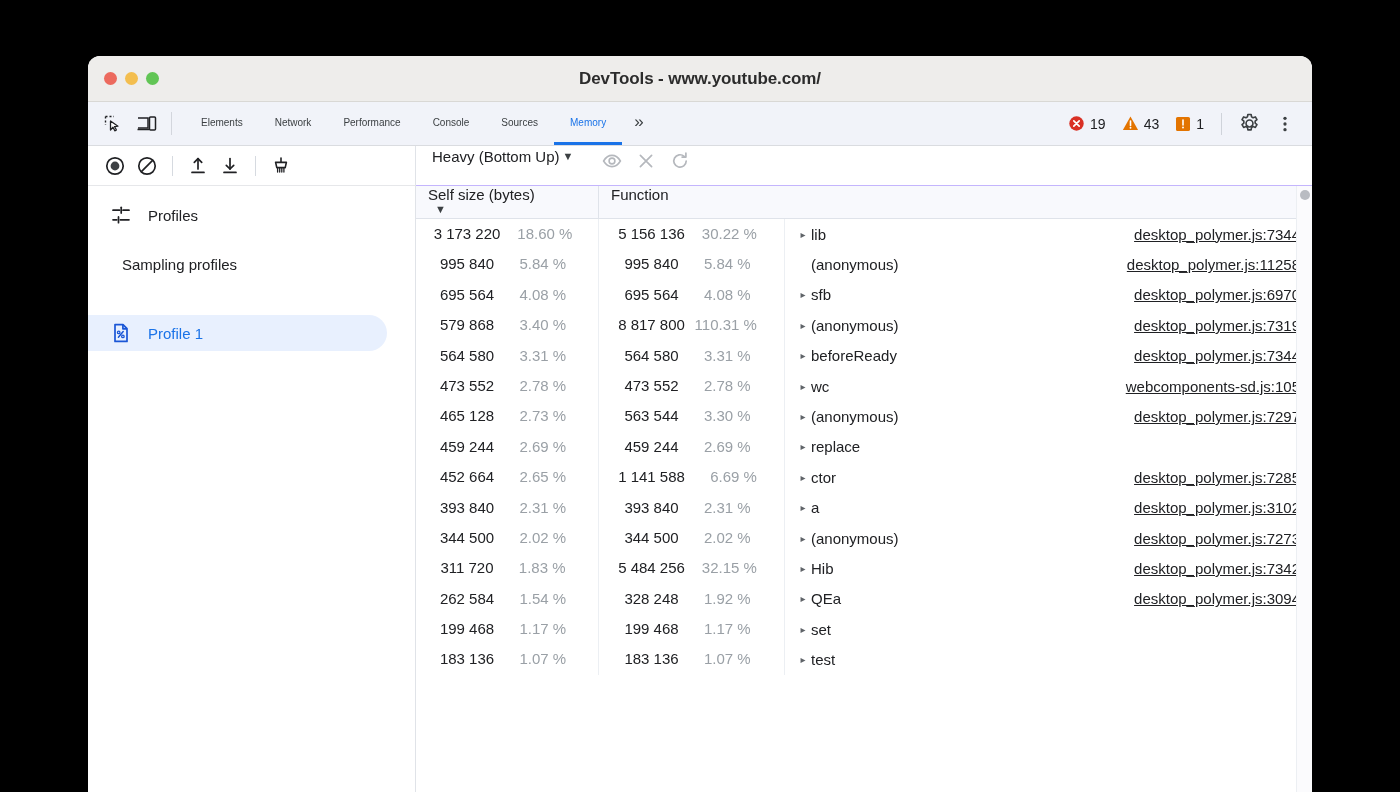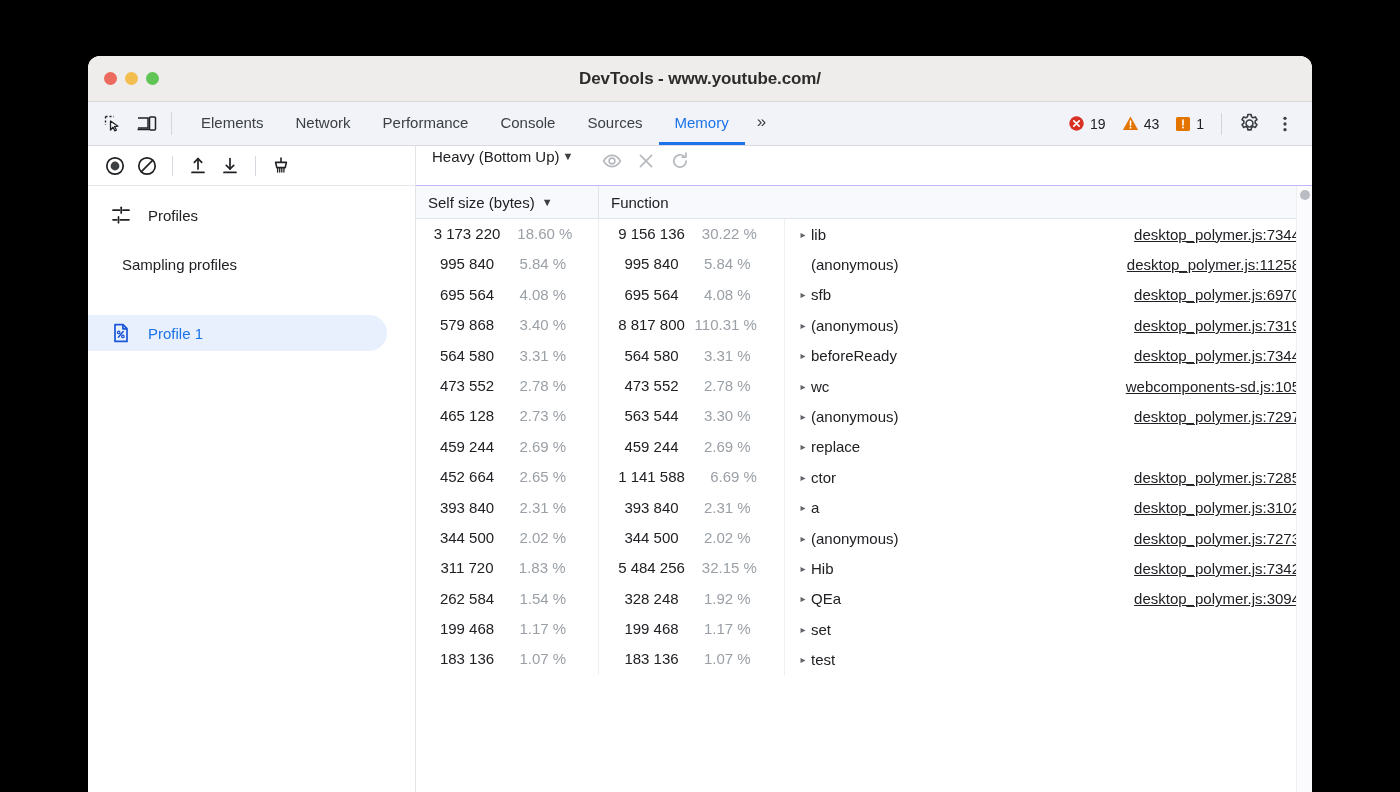--- a/index.html
+++ b/index.html
@@ -49,21 +49,21 @@
     display: flex; align-items: stretch; padding-left: 8px;
   }
   .tb-icon {
     width: 34px; display: flex; align-items: center; justify-content: center;
     cursor: pointer;
   }
   .tb-sep { width: 1px; background: #d3d6dd; margin: 10px 7px; }
   .tabs { display: flex; align-items: stretch; margin-left: 6px; }
   .tab {
     display: flex; align-items: center; padding: 4px 16px;
-    font-size: 15px; color: #3c4043; cursor: pointer;
+    font-size: 10px; color: #3c4043; cursor: pointer;
     border-bottom: 3px solid transparent;
     white-space: nowrap;
   }
   .tab.active { color: #1a73e8; border-bottom-color: #1a73e8; font-weight: 400; }
   .tab.more { padding: 0 12px; color: #3c4043; font-size: 17px; }
   .tabbar-right {
     margin-left: auto; display: flex; align-items: center; padding-right: 10px; gap: 2px;
   }
   .counter { display: flex; align-items: center; gap: 5px; padding: 0 7px; font-size: 14px; color: #202124; cursor: pointer; }
   .badge-ic { display: flex; align-items: center; }
@@ -123,24 +123,24 @@
 
   
   .main { flex: 1; display: flex; flex-direction: column; min-width: 0; position: relative; background: #fff; }
   .grid-head {
     display: flex; height: 33px; flex: 0 0 33px;
     background: #f8f9fd;
     border-bottom: 1px solid #dfe3ea;
     align-items: center;
   }
   .gh {
-    display: flex; align-items: center; height: 100%;
+    display: flex; height: 100%;
     font-size: 15px; color: #202124; padding-left: 12px;
     border-right: 1px solid #dfe3ea;
-    cursor: pointer; white-space: nowrap;
+    cursor: pointer; white-space: nowrap; flex-direction: column;
   }
   .gh .sort-caret { margin-left: 7px; font-size: 11px; color: #3c4043; }
   .col-self  { width: 183px; flex: 0 0 183px; }
   .col-total { width: 186px; flex: 0 0 186px; }
   .col-func  { flex: 1; border-right: none; }
 
   .grid-rows { flex: 1; overflow: hidden; }
   .row { display: flex; height: 30.4px; align-items: center; font-size: 15px; color: #202124; }
   .cell-self, .cell-total {
     display: flex; align-items: baseline; justify-content: center;
@@ -390,21 +390,21 @@
           </div>
         </div>
 
         <div class="grid-rows" id="grid-rows">
             <div class="row">
               <div class="cell-self">
                 <span class="num">3 173 220</span>
                 <span class="pct">18.60 %</span>
               </div>
               <div class="cell-total">
-                <span class="num">9 156 136</span>
+                <span class="num">5 156 136</span>
                 <span class="pct">30.22 %</span>
               </div>
               <div class="cell-func">
                 <span class="tri">▸</span>
                 <span class="fname">lib</span>
                 <span class="furl">desktop_polymer.js:7344</span>
               </div>
             </div>
             <div class="row">
               <div class="cell-self">

